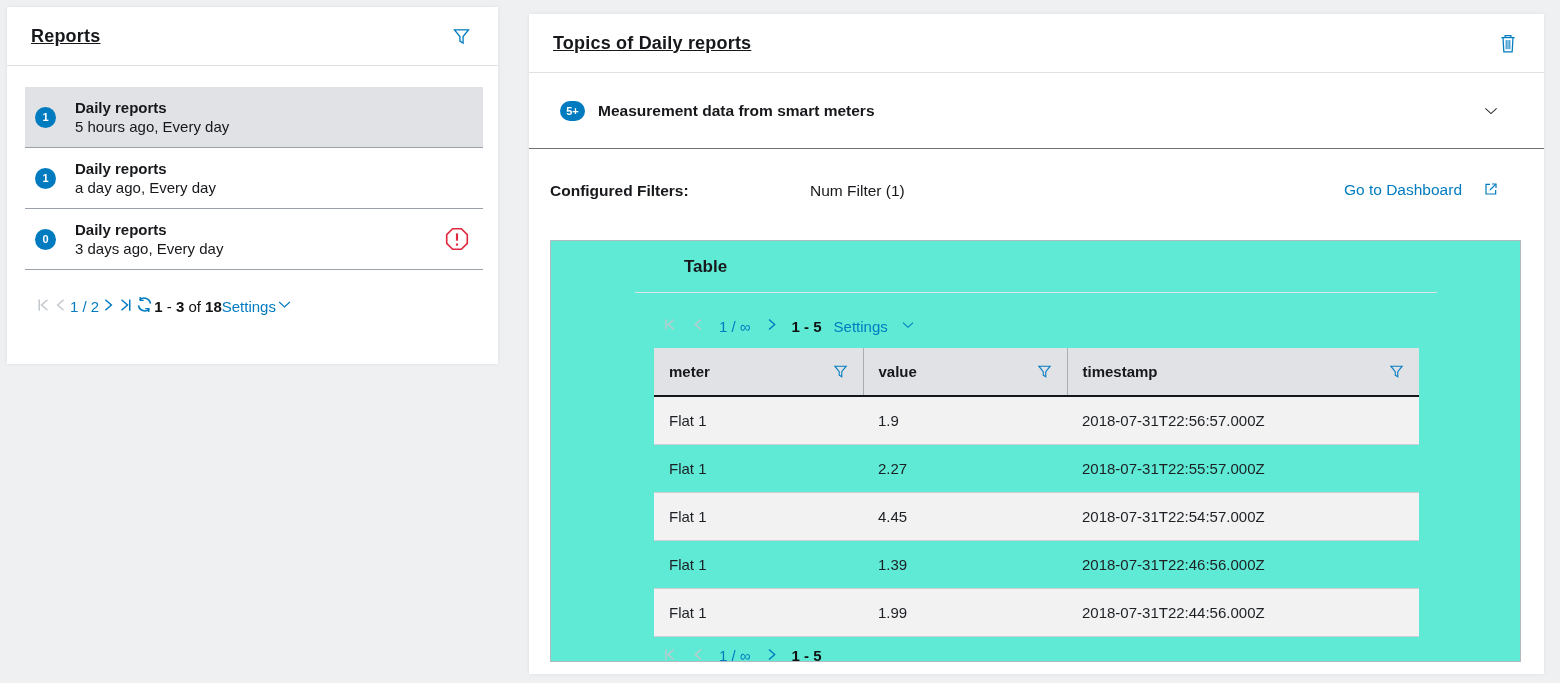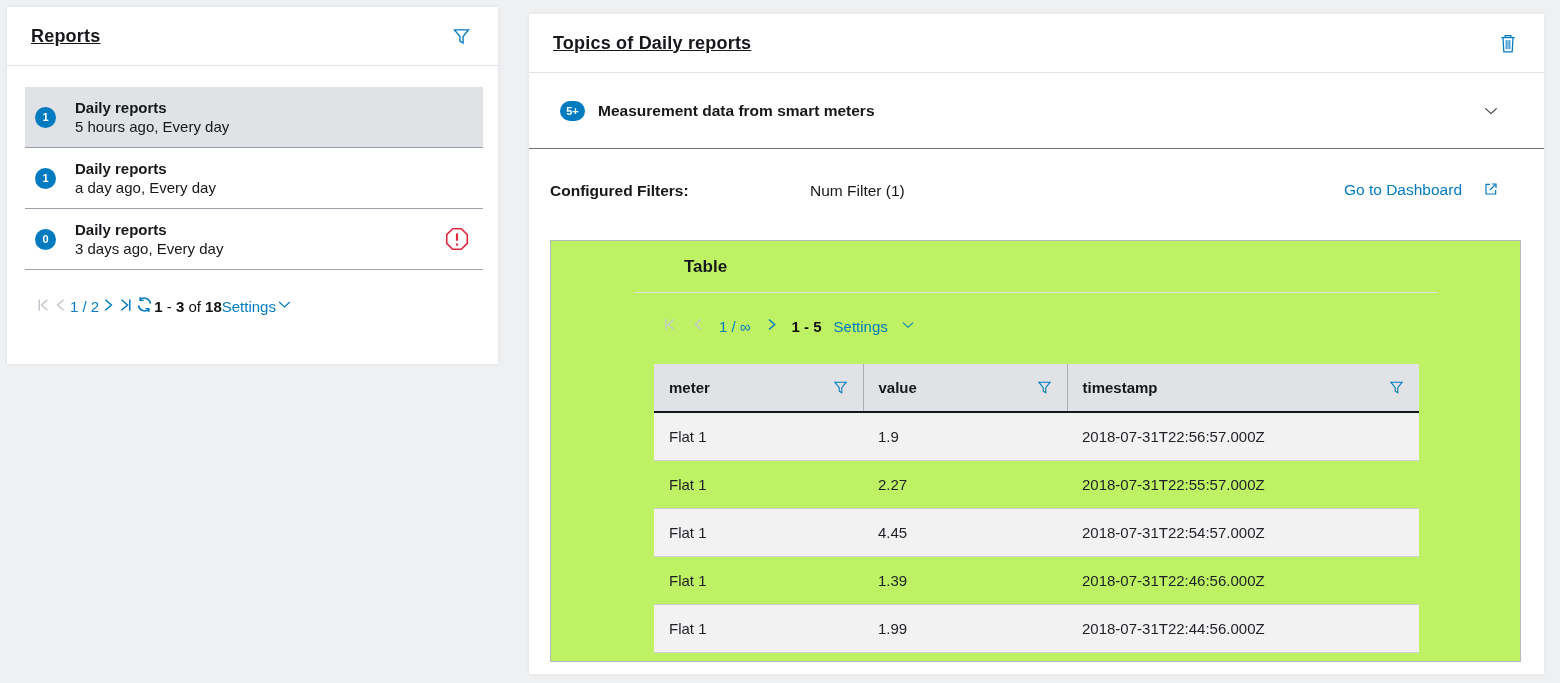--- a/index.html
+++ b/index.html
@@ -36,25 +36,25 @@
 
   
   .topic-row { height:76px; display:flex; align-items:center; padding:0 44px 0 31px; border-bottom:1px solid #6d7277; cursor:pointer; }
   .badge-pill { min-width:25px; height:20px; padding:0 6px; border-radius:10px; background:#007bc0; color:#fff; font-size:11px; font-weight:bold; display:inline-flex; align-items:center; justify-content:center; }
   .topic-title { font-size:15.5px; font-weight:bold; margin-left:13px; }
   .filters-row { height:83px; display:flex; align-items:center; padding:0 45px 0 21px; font-size:15.5px; }
   .filters-label { font-weight:bold; width:260px; flex:0 0 auto; }
   .dash-link { margin-left:auto; display:inline-flex; gap:21px; font-size:15.5px; }
 
   
-  .table-card { position:relative; margin:8px 0 0 21px; width:971px; height:422px; border:1px solid #b2b9bf; overflow:hidden; background:#bef264; }
+  .table-card { position:relative; margin:8px 0 0 21px; width:971px; height:422px; border:1px solid #b2b9bf; overflow:hidden; background:#5eead4; }
   .card-title { margin:16px 0 0 133px; font-size:17px; font-weight:bold; }
   .card-divider { margin:15px 83px 0 84px; border-top:1px solid #e0e2e5; }
   .table-pagination { margin:23px 0 0 110px; gap:12px; }
-  .data-table { margin:28px 0 0 103px; width:765px; border-collapse:collapse; font-size:15px; table-layout:fixed; }
+  .data-table { margin:12px 0 0 103px; width:765px; border-collapse:collapse; font-size:15px; table-layout:fixed; }
   .data-table col.c-meter { width:209px; } .data-table col.c-value { width:204px; } .data-table col.c-ts { width:352px; }
   .data-table th { background:#e0e2e5; height:48px; border-bottom:2px solid #14181c; border-right:1px solid #a8aeb4; padding:0; }
   .data-table th:last-child { border-right:none; }
   .th-inner { display:flex; align-items:center; justify-content:space-between; padding:0 14px 0 15px; font-weight:bold; font-size:15px; }
   .data-table td { height:48px; padding-left:15px; border-bottom:1px solid #ccd0d4; color:#1d2024; }
   .data-table tbody tr:nth-child(odd) { background:#f2f2f3; }
   .bottom-pagination { margin:9px 0 0 110px; gap:12px; }
 </style>
 </head>
 <body>

